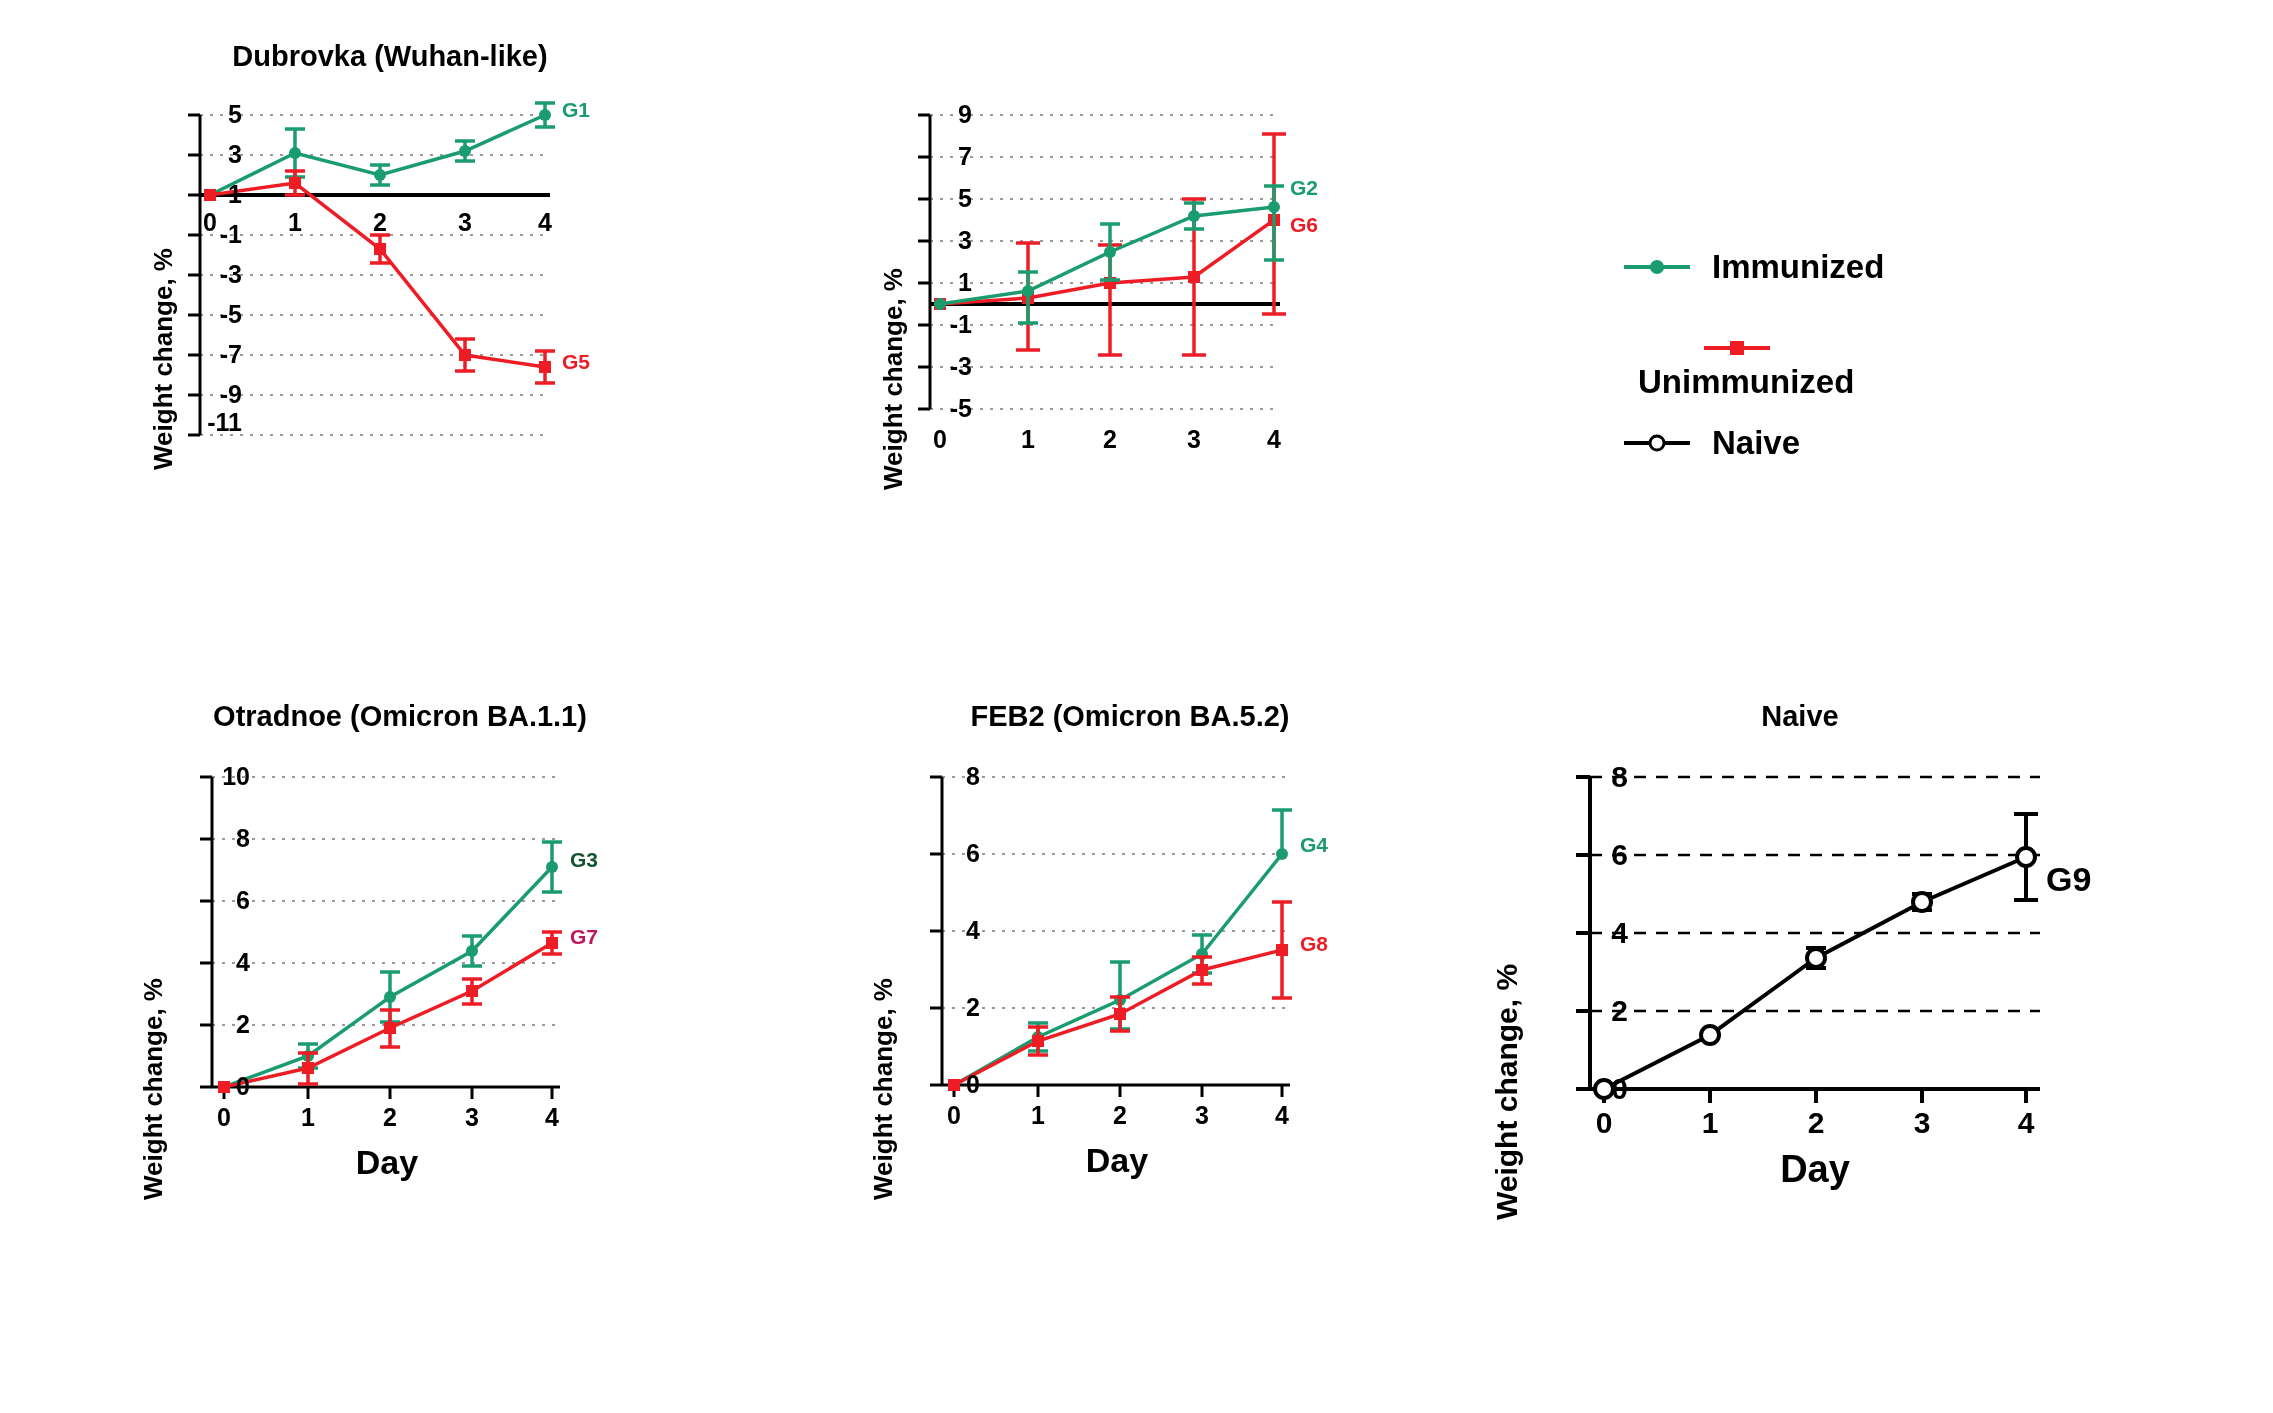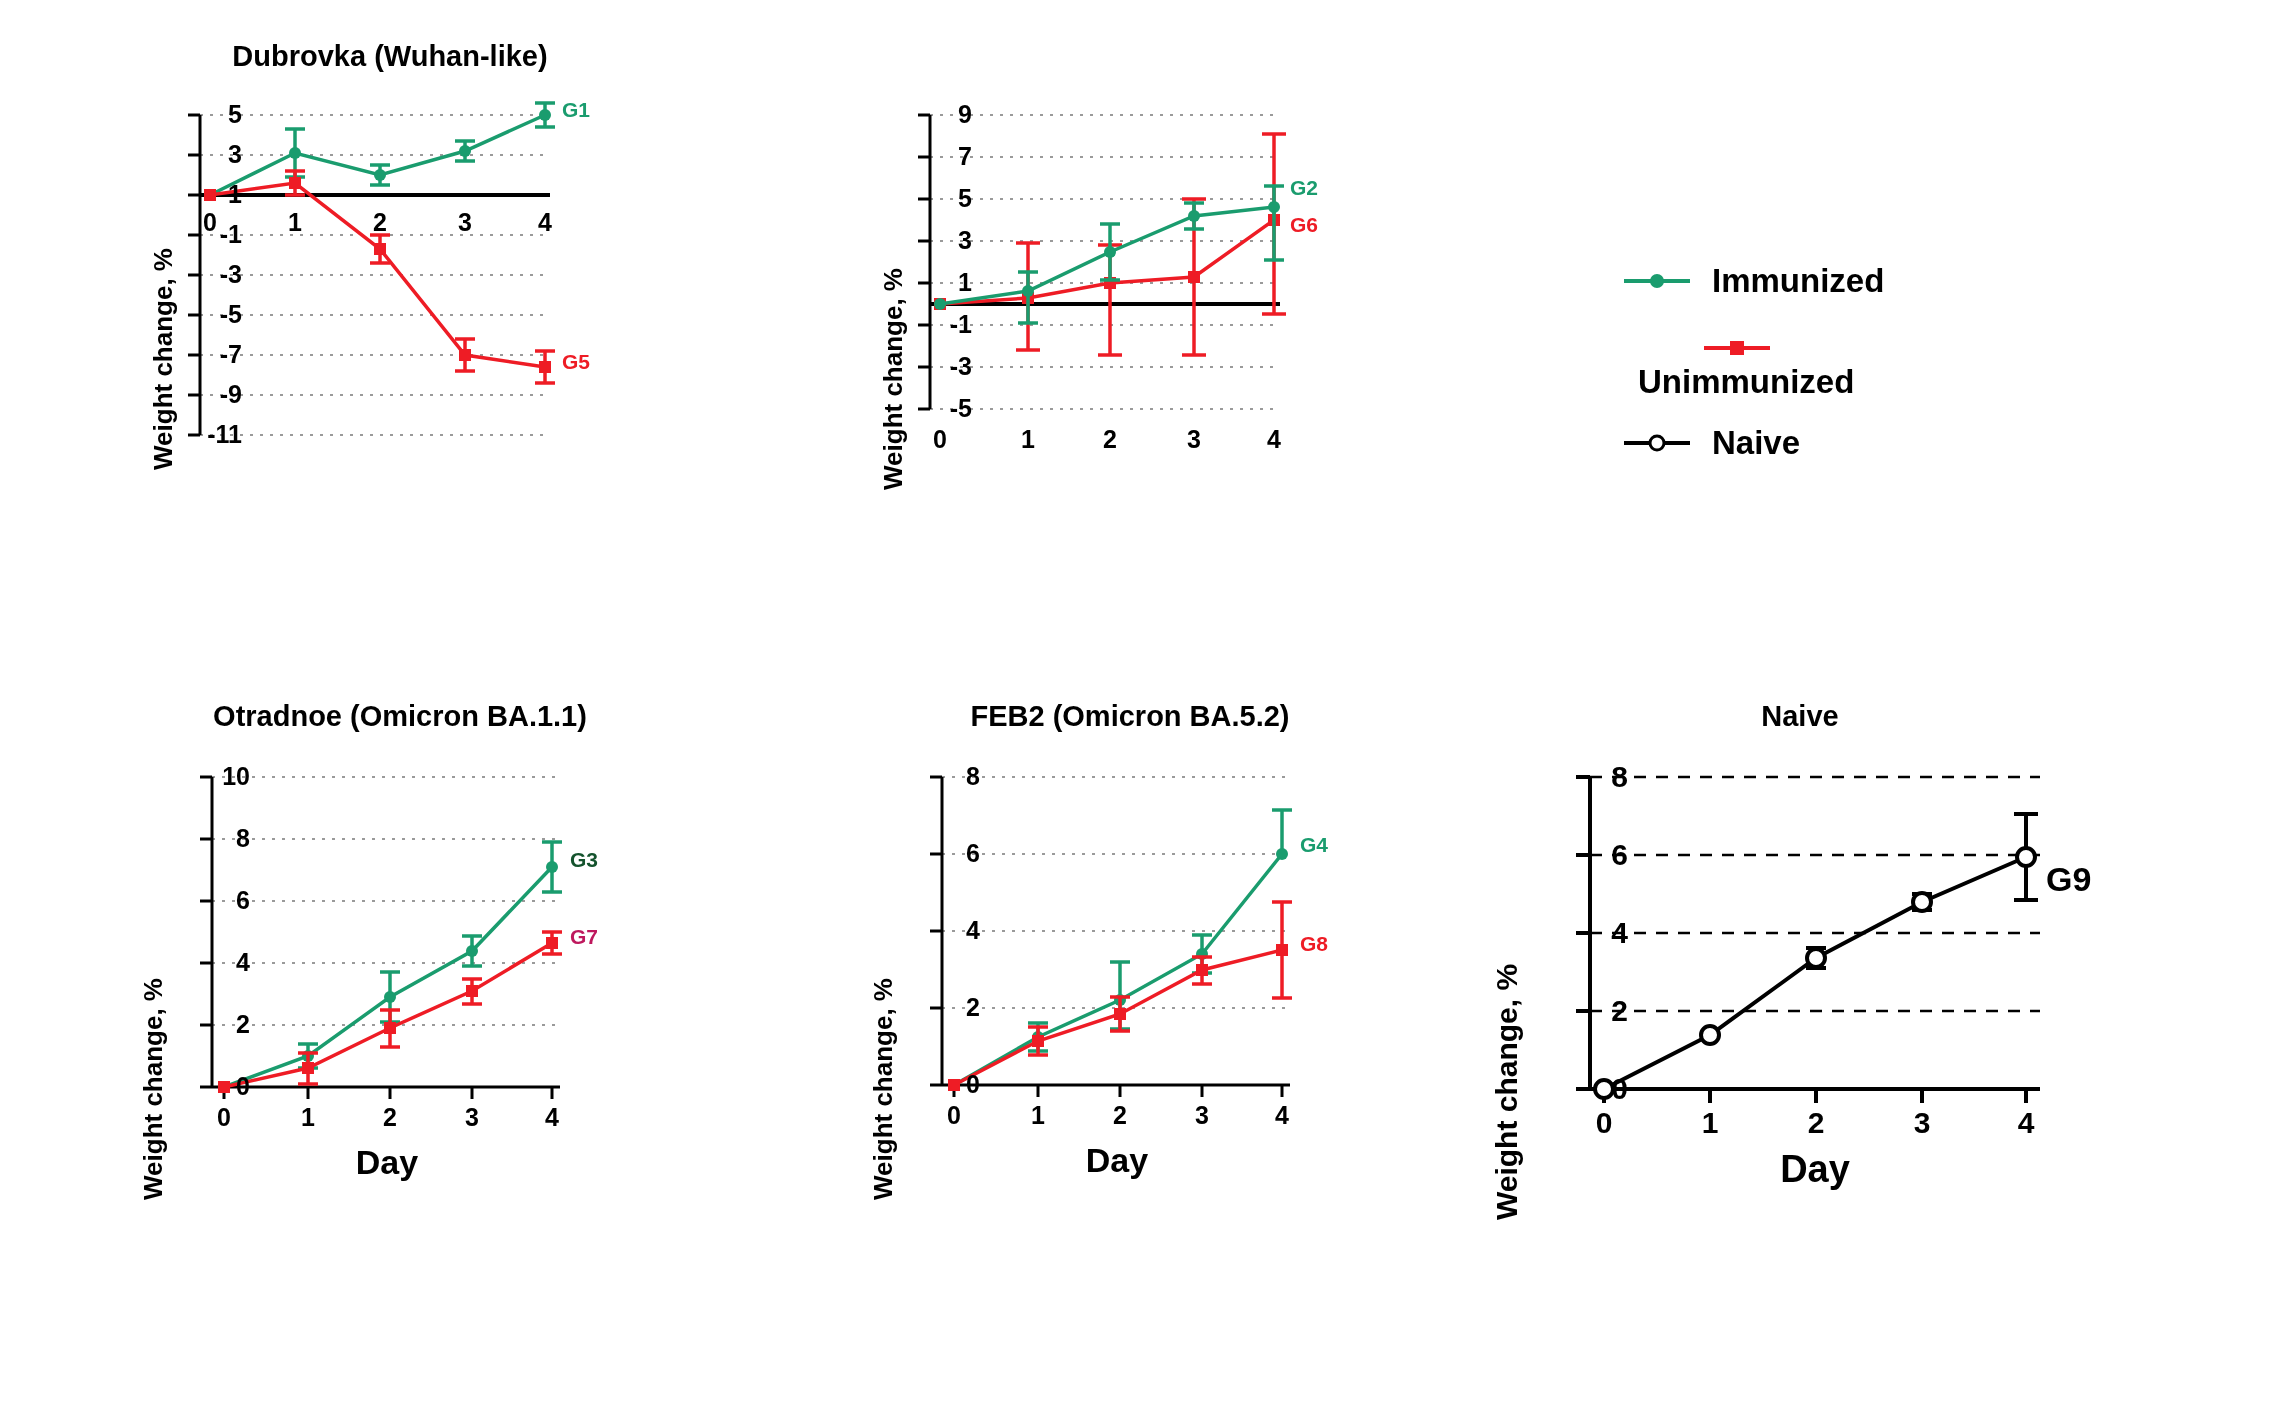--- a/index.html
+++ b/index.html
@@ -178,21 +178,21 @@
     </svg>
 
     <div class="ytick" style="left:0px; top:60px; width:112px;">5</div>
     <div class="ytick" style="left:0px; top:100px; width:112px;">3</div>
     <div class="ytick" style="left:0px; top:140px; width:112px;">1</div>
     <div class="ytick" style="left:0px; top:180px; width:112px;">-1</div>
     <div class="ytick" style="left:0px; top:220px; width:112px;">-3</div>
     <div class="ytick" style="left:0px; top:260px; width:112px;">-5</div>
     <div class="ytick" style="left:0px; top:300px; width:112px;">-7</div>
     <div class="ytick" style="left:0px; top:340px; width:112px;">-9</div>
-    <div class="ytick" style="left:0px; top:380px; width:112px;">-11</div>
+    <div class="ytick" style="left:0px; top:368px; width:112px;">-11</div>
 
     <div class="xtick" style="left:50px; top:168px; width:60px;">0</div>
     <div class="xtick" style="left:135px; top:168px; width:60px;">1</div>
     <div class="xtick" style="left:220px; top:168px; width:60px;">2</div>
     <div class="xtick" style="left:305px; top:168px; width:60px;">3</div>
     <div class="xtick" style="left:385px; top:168px; width:60px;">4</div>
 
     <div class="series-label" style="left:432px; top:58px; color:#1a9c6e;">G1</div>
     <div class="series-label" style="left:432px; top:310px; color:#ee1c25;">G5</div>
   </div>
@@ -281,21 +281,21 @@
     <div class="xtick" style="left:50px; top:385px; width:60px;">0</div>
     <div class="xtick" style="left:138px; top:385px; width:60px;">1</div>
     <div class="xtick" style="left:220px; top:385px; width:60px;">2</div>
     <div class="xtick" style="left:304px; top:385px; width:60px;">3</div>
     <div class="xtick" style="left:384px; top:385px; width:60px;">4</div>
     <div class="series-label" style="left:430px; top:136px; color:#1a9c6e;">G2</div>
     <div class="series-label" style="left:430px; top:173px; color:#ee1c25;">G6</div>
   </div>
 
   <div class="legend" style="left:1620px; top:245px; width:500px; height:240px;">
-    <div class="legend-row" style="left:0; top:14px;">
+    <div class="legend-row" style="left:0; top:0;">
       <span class="legend-mark">
         <svg width="74" height="30" viewBox="0 0 74 30">
           <line x1="4" y1="15" x2="70" y2="15" stroke="#1a9c6e" stroke-width="4"></line>
           <circle cx="37" cy="15" r="7" fill="#1a9c6e"></circle>
         </svg>
       </span>
       <span class="legend-text">Immunized</span>
     </div>
     <div class="legend-row" style="left:0; top:88px;flex-direction:column;">
       <span class="legend-mark">

